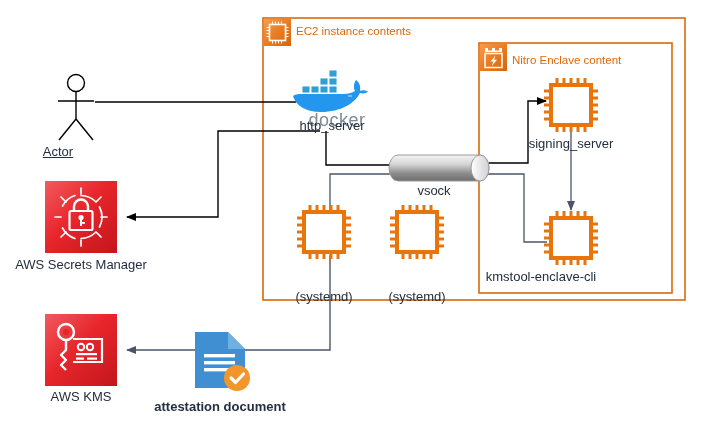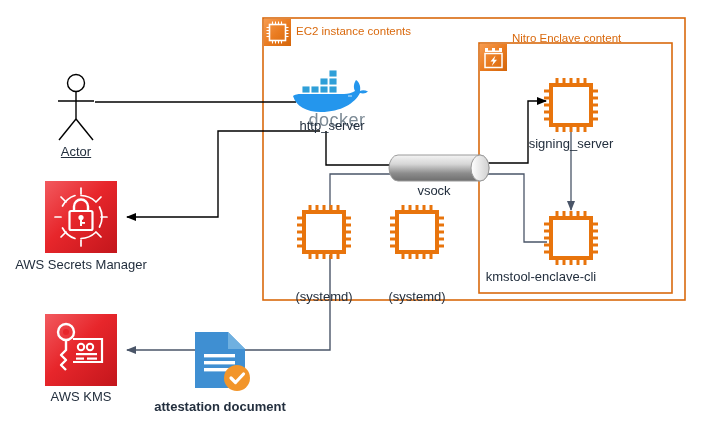--- a/index.html
+++ b/index.html
@@ -312,23 +312,23 @@
         <line x1="591" y1="231" x2="598" y2="231"></line>
       <line x1="591" y1="238" x2="598" y2="238"></line>
         <line x1="591" y1="245" x2="598" y2="245"></line>
       <line x1="591" y1="252" x2="598" y2="252"></line>
     </g>
   </g>
 </svg>
 
 <div class="lbl lbl-orange" style="left:296px;top:25px;">EC2 instance contents</div>
 
-<div class="lbl lbl-orange" style="left:512px;top:32px;">Nitro Enclave content</div>
-
-<div class="lbl ctr" style="left:76px;top:145px;width:80px;text-decoration:underline;">Actor</div>
+<div class="lbl lbl-orange" style="left:512px;top:54px;">Nitro Enclave content</div>
+
+<div class="lbl ctr" style="left:58px;top:145px;width:80px;text-decoration:underline;">Actor</div>
 
 <div class="lbl ctr" style="left:81px;top:258px;width:180px;">AWS Secrets Manager</div>
 
 <div class="lbl ctr" style="left:81px;top:390px;width:140px;">AWS KMS</div>
 
 <div class="lbl ctr" style="left:220px;top:400px;width:200px;font-weight:bold;">attestation document</div>
 
 <div class="lbl ctr" style="left:332px;top:119px;width:140px;">http_server</div>
 
 <div class="lbl ctr" style="left:434px;top:184px;width:80px;">vsock</div>

